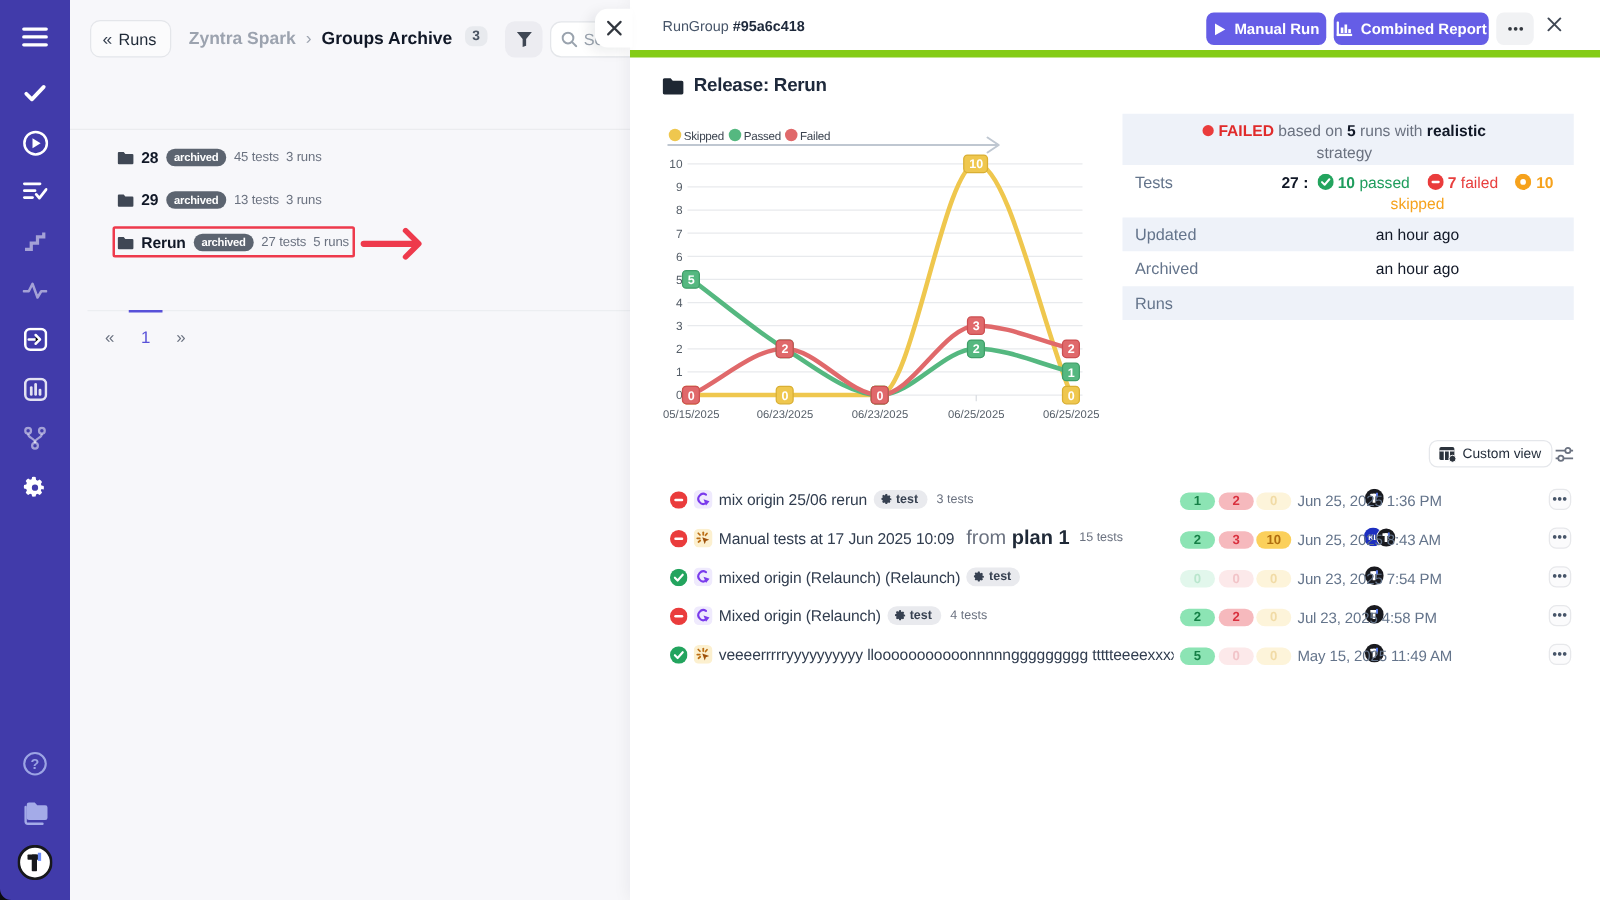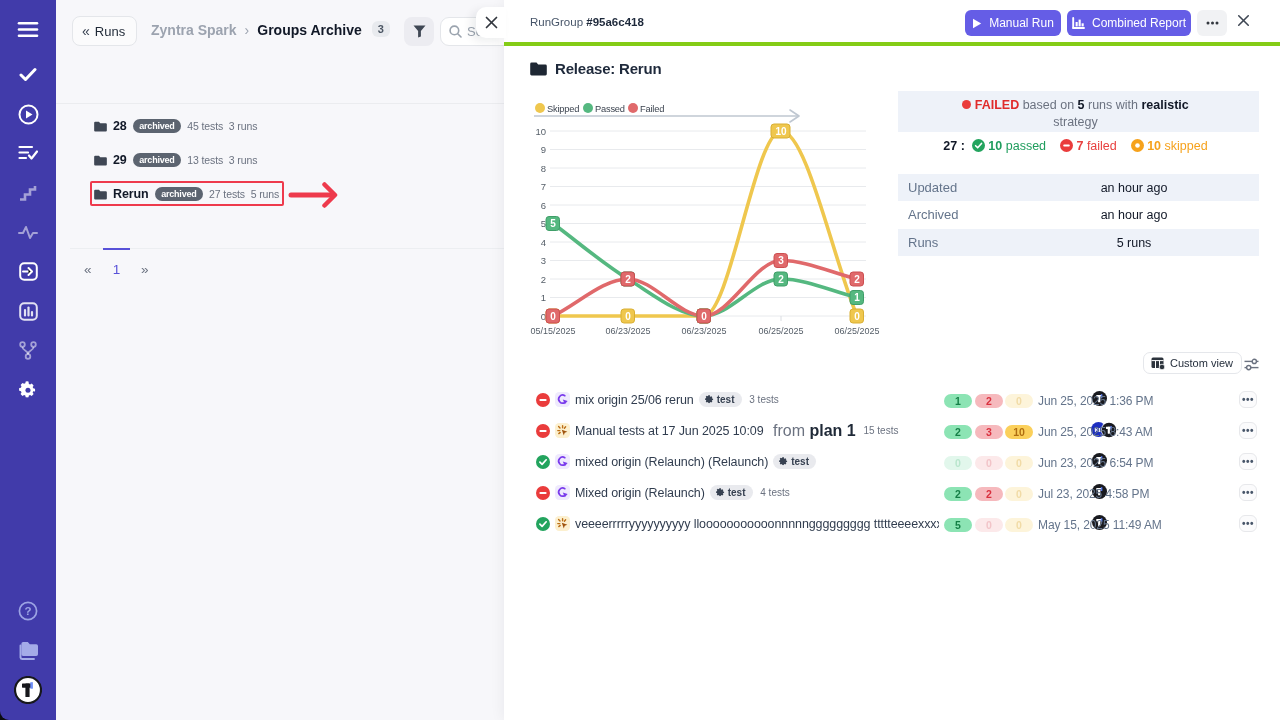--- a/index.html
+++ b/index.html
@@ -22,24 +22,24 @@
 .lp-divider { position:absolute; left:0; top:103px; width:100%; height:1px; background:#ebecef; }
 .folder-row { position:absolute; left:38px; display:flex; align-items:center; gap:6px; height:22px; letter-spacing:-0.1px; }
 .folder-row .fname { font-size:12.5px; font-weight:bold; color:#111827; }
 .pill-arch { background:#5c6470; color:#fff; font-size:9px; font-weight:bold; border-radius:8px; padding:2px 6.5px; letter-spacing:-0.2px; }
 .fmeta { font-size:10.5px; color:#6b7280; }
 .redbox { position:absolute; left:34px; top:181px; width:194px; height:25px; border:2px solid #ee3a4c; border-radius:2px; }
 .pagin { position:absolute; top:261px; font-size:13.5px; color:#6b7280; }
 
 .detail { position:absolute; left:504px; top:0; width:776px; height:720px; background:#fff; box-shadow:0 0 14px rgba(15,23,42,.07); }
 .closecard { position:absolute; left:-28px; top:7px; width:30px; height:31px; background:#fff; border-radius:10px 0 0 10px; box-shadow:-5px 3px 10px rgba(15,23,42,.08); display:flex; align-items:center; justify-content:center; }
-.d-head { position:absolute; left:0; top:0; width:100%; height:46px; border-bottom:4px solid #84cc16; }
+.d-head { position:absolute; left:0; top:0; width:100%; height:46px; border-bottom:6px solid #84cc16; }
 .rg-label { position:absolute; left:26px; top:16px; font-size:11.5px; color:#475569; }
 .rg-label b { color:#1e293b; }
-.btn-purple { position:absolute; top:10px; height:26px; background:#655de6; border-radius:6px; color:#fff; font-size:12px; font-weight:normal; white-space:nowrap; display:flex; align-items:center; justify-content:center; gap:7px; }
+.btn-purple { position:absolute; top:10px; height:26px; background:#655de6; border-radius:6px; color:#fff; font-size:12px; font-weight:bold; white-space:nowrap; display:flex; align-items:center; justify-content:center; gap:7px; }
 .btn-dots { position:absolute; left:693px; top:10px; width:30px; height:26px; background:#f1f2f4; border-radius:6px; display:flex; align-items:center; justify-content:center; }
 .x-close { position:absolute; left:733px; top:13px; }
 .d-title { position:absolute; left:26px; top:60px; display:flex; align-items:center; gap:8px; font-size:15px; letter-spacing:-0.2px; font-weight:bold; color:#1e293b; }
 .chartwrap { position:absolute; left:16px; top:95px; }
 
 .stable { position:absolute; left:394px; top:91px; width:361px; font-size:13px; }
 .srow { display:flex; }
 .srow.shade { background:#eef2f9; }
 .srow .lab { width:117px; padding:6px 0 0 10px; color:#64748b; }
 .srow .val { flex:1; padding:6px 6px 0 0; color:#6b7280; line-height:16.5px; font-size:12.5px;text-align:center; }
@@ -337,20 +337,21 @@
 <rect x="254.0" y="158.5" width="13.5" height="14" rx="3" fill="#e0696b" stroke="#cc4f51" stroke-width="1"></rect>
 <text x="261.0" y="169.3" text-anchor="middle" font-size="10" font-weight="bold" fill="#fff">3</text>
 <rect x="330.0" y="177.0" width="13.5" height="14" rx="3" fill="#e0696b" stroke="#cc4f51" stroke-width="1"></rect>
 <text x="337.0" y="187.8" text-anchor="middle" font-size="10" font-weight="bold" fill="#fff">2</text>
 </svg></div>
 <div class="stable">
 <div class="srow shade" style="min-height:41px">
           <div class="val"><span style="display:inline-block;width:9px;height:9px;border-radius:50%;background:#ea3c3c;"></span> <b style="color:#e02b2b">FAILED</b> based on <b>5</b> runs with <b>realistic</b><br>strategy</div>
         </div>
 <div class="srow" style="min-height:42px">
+          <div class="lab">Tests</div>
           <div class="val"><b>27 :</b>&nbsp; <svg width="13" height="13" viewBox="0 0 13 13" style="vertical-align:-2px">
               <circle cx="6.5" cy="6.5" r="6.5" fill="#23a45e"></circle>
               <path d="M3.6 6.7 L5.7 8.8 L9.5 4.4" fill="none" stroke="#fff" stroke-width="1.6" stroke-linecap="round" stroke-linejoin="round"></path>
             </svg> <b style="color:#1f9d5d">10</b> <span style="color:#1f9d5d">passed</span> &nbsp;&nbsp; <svg width="13" height="13" viewBox="0 0 13 13" style="vertical-align:-2px">
               <circle cx="6.5" cy="6.5" r="6.5" fill="#ea3c3c"></circle>
               <rect x="3.2" y="5.6" width="6.6" height="1.9" rx="0.9" fill="#fff"></rect>
             </svg> <b style="color:#e8403f">7</b> <span style="color:#e8403f">failed</span> &nbsp;&nbsp; <svg width="13" height="13" viewBox="0 0 13 13" style="vertical-align:-2px">
               <circle cx="6.5" cy="6.5" r="6.5" fill="#f6a21c"></circle>
               <circle cx="6.5" cy="6.5" r="2.3" fill="#fff"></circle>
             </svg> <b style="color:#f6a21c">10</b> <span style="color:#f6a21c">skipped</span></div>
@@ -358,21 +359,20 @@
 <div class="srow shade" style="min-height:27px">
           <div class="lab">Updated</div>
           <div class="val" style="color:#111827">an hour ago</div>
         </div>
 <div class="srow" style="min-height:28px">
           <div class="lab">Archived</div>
           <div class="val" style="color:#111827">an hour ago</div>
         </div>
 <div class="srow shade" style="min-height:27px">
           <div class="lab">Runs</div>
-          <div class="val" style="color:#111827">5 runs</div>
         </div>
 </div>
 <div class="btn-cview"><svg width="14" height="13" viewBox="0 0 14 13">
           <rect x="0.5" y="0.5" width="12" height="10.5" rx="1.5" fill="#2c333c"></rect>
           <line x1="0.5" y1="3.6" x2="12.5" y2="3.6" stroke="#fff" stroke-width="1"></line>
           <line x1="4.5" y1="3.6" x2="4.5" y2="11" stroke="#fff" stroke-width="1"></line>
           <line x1="8.5" y1="3.6" x2="8.5" y2="11" stroke="#fff" stroke-width="1"></line>
           <circle cx="11" cy="10" r="2.8" fill="#2c333c" stroke="#fff" stroke-width="0.8"></circle>
         </svg>Custom view</div>
 <div class="sliders"><svg width="15" height="13" viewBox="0 0 15 13">
@@ -468,21 +468,21 @@
         </div>
         <div class="cbadge" style="left:440px;background:#e2f7ec;color:#b9e6cd">0</div>
         <div class="cbadge" style="left:471px;background:#fce9ea;color:#f2c4c8">0</div>
         <div class="cbadge" style="left:501px;background:#fdf4da;color:#f1dba6">0</div>
         <div class="avatar" style="left:588px"><svg width="15" height="15" viewBox="0 0 28 28">
             <circle cx="14" cy="14" r="14" fill="#191a1f"></circle>
             <rect x="8" y="7.5" width="9.5" height="4.2" rx="0.6" fill="#fff"></rect>
             <rect x="11.4" y="7.5" width="4.2" height="13.5" rx="0.6" fill="#fff"></rect>
             <rect x="16.5" y="6" width="2.8" height="7" fill="#5d7ef5"></rect>
           </svg></div>
-        <div class="rr-date">Jun 23, 2025 6:54 PM</div>
+        <div class="rr-date">Jun 23, 2025 7:54 PM</div>
         <div class="rr-dots">•••</div>
       </div>
 <div class="runrow" style="top:477px">
         <div class="rr-left">
           <svg width="14" height="14" viewBox="0 0 14 14">
             <circle cx="7" cy="7" r="7" fill="#ea3c3c"></circle>
             <rect x="3.4" y="6" width="7.2" height="2" rx="1" fill="#fff"></rect>
           </svg>
           <svg width="15" height="15" viewBox="0 0 15 15">
             <rect width="15" height="15" rx="4.2" fill="#efeafd"></rect>

